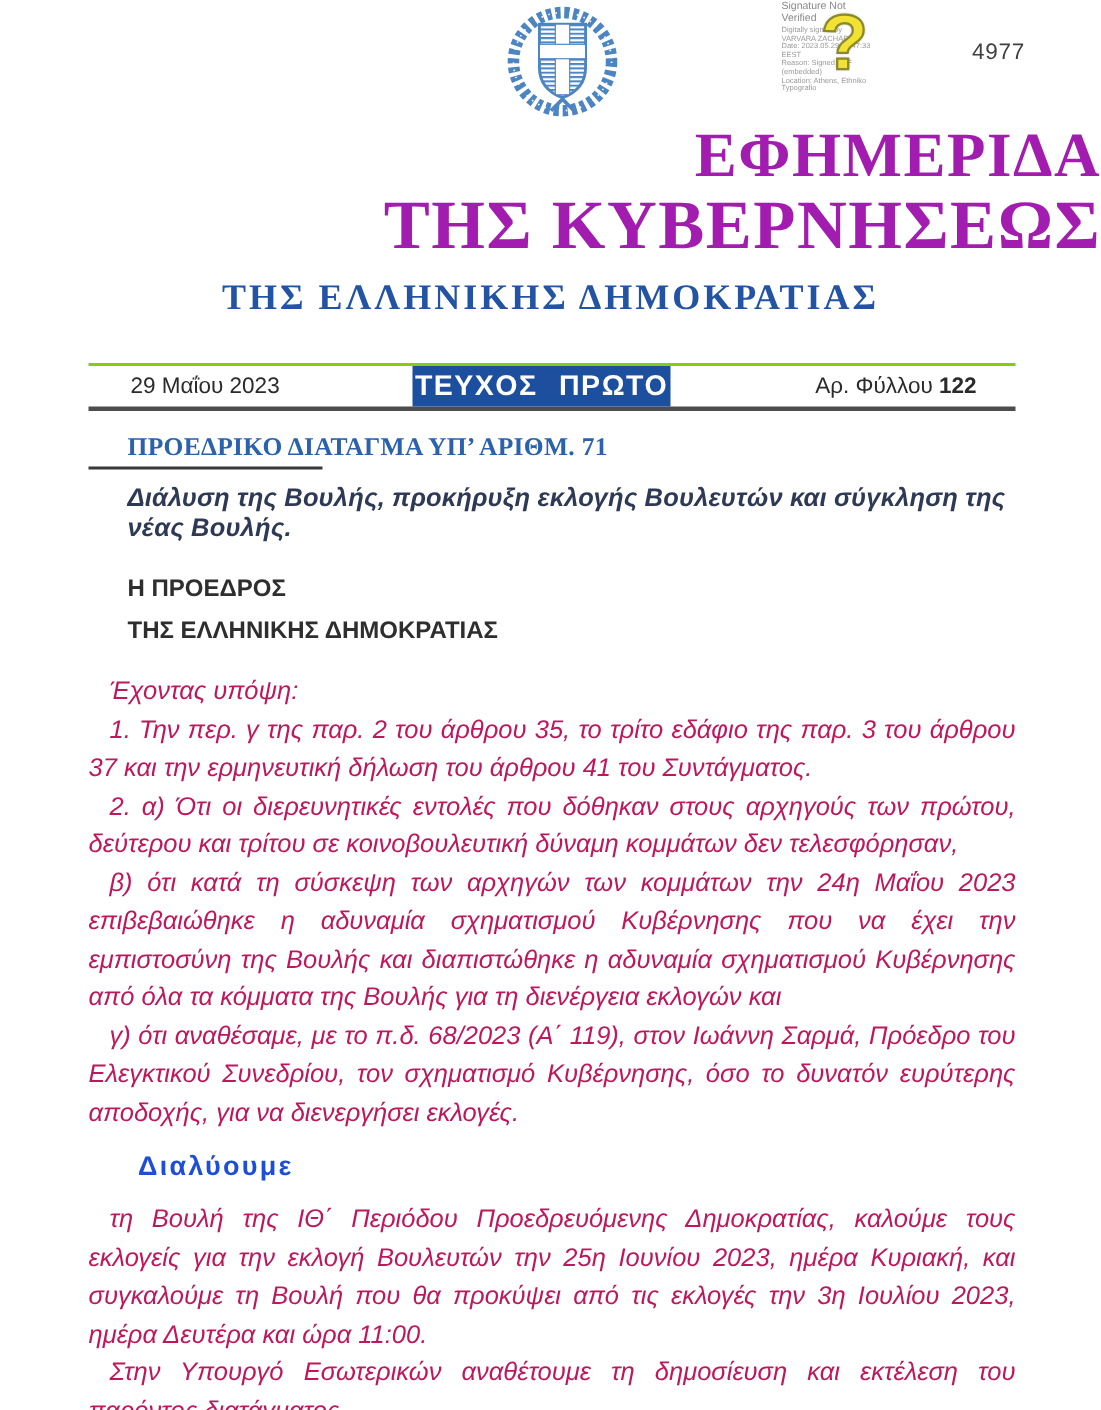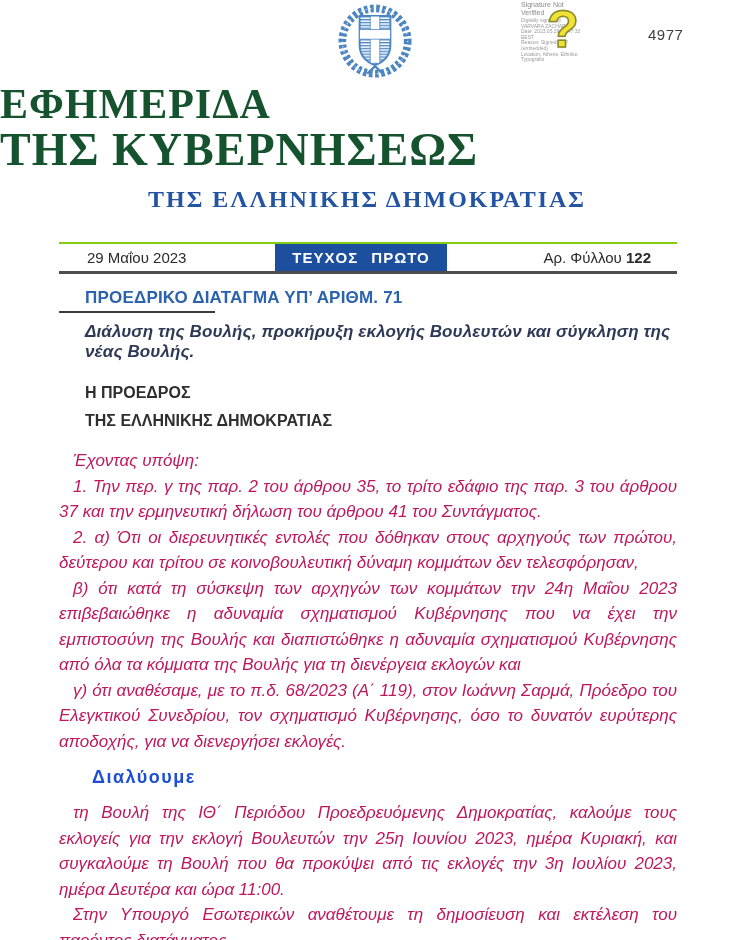--- a/index.html
+++ b/index.html
@@ -12,47 +12,47 @@
   .emblem{position:absolute;left:325px;top:4px;width:100px;height:78px;}
   .stamp{position:absolute;left:521px;top:1px;width:86px;height:66px;font-family:"Liberation Sans",sans-serif;}
   .stamp .stamp-top{font-size:7px;line-height:7.5px;color:#8a8a8a;white-space:pre-line;}
   .stamp .stamp-lines{margin-top:2px;font-size:5px;line-height:5.6px;color:#9a9a9a;}
   .stamp .qmark{
     position:absolute;left:26px;top:2px;font-size:52px;font-weight:bold;line-height:52px;
     color:#f2e234;-webkit-text-stroke:1.5px #8a8a2a;text-shadow:0 0 2px #6f6f1d;
   }
   .page-number{position:absolute;left:648px;top:26px;font-size:15px;color:#3f3f3f;letter-spacing:0.5px;}
 
-  .masthead{position:absolute;left:0;top:82px;width:100%;text-align:left;color:#14532d;
+  .masthead{position:absolute;left:0;top:82px;width:100%;text-align:right;color:#a21caf;
     font-family:"Liberation Serif","DejaVu Serif",serif;font-weight:bold;}
   .masthead .line1{font-size:42px;line-height:44px;letter-spacing:1px;}
   .masthead .line2{font-size:46px;line-height:48px;letter-spacing:1px;}
   .masthead-sub{position:absolute;left:0;top:186px;width:100%;text-align:center;
     font-family:"Liberation Serif","DejaVu Serif",serif;font-weight:bold;
     font-size:24px;color:#2353a3;letter-spacing:2px;}
 
   
   .info-bar{
     position:absolute;left:59px;top:242px;width:618px;height:27px;
     border-top:2px solid #84cc16;border-bottom:3px solid #4d4d4d;
     display:flex;align-items:center;
   }
   .info-date{padding-left:28px;font-size:15px;color:#2b2b2b;flex:1;}
   .issue-box{
     width:172px;height:27px;background:#1c4f9e;color:#ffffff;
     display:flex;align-items:center;justify-content:center;
-    font-size:15px;font-weight:bold;letter-spacing:1px;word-spacing:8px;
+    font-size:19px;font-weight:bold;letter-spacing:1px;word-spacing:8px;
   }
   .info-sheet{flex:1;text-align:right;padding-right:26px;font-size:15px;color:#2b2b2b;margin-left:16px;}
   .info-sheet b{font-weight:bold;}
 
   
   .article{position:absolute;left:59px;top:288px;width:618px;}
   .decree-heading{
-    font-size:17px;font-weight:bold;color:#2b62ae;padding-left:26px;letter-spacing:0.2px;
+    font-size:17px;font-weight:bold;color:#2b62ae;padding-left:26px;letter-spacing:0.2px;font-family:Liberation Serif, serif;
   }
   .heading-rule{width:156px;border-top:2.5px solid #3a3a3a;margin-top:3px;}
   .decree-subtitle{
     margin-top:9px;padding-left:26px;font-size:17px;font-weight:bold;font-style:italic;
     color:#2e3a55;letter-spacing:0.1px;
   }
   .issuer{margin-top:17px;padding-left:26px;font-size:16px;font-weight:bold;color:#2e2e2e;line-height:28px;}
 
   .body-text{margin-top:13px;}
   .body-text p{

